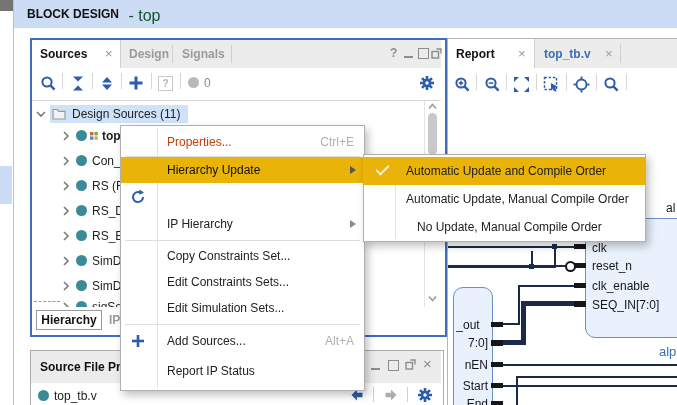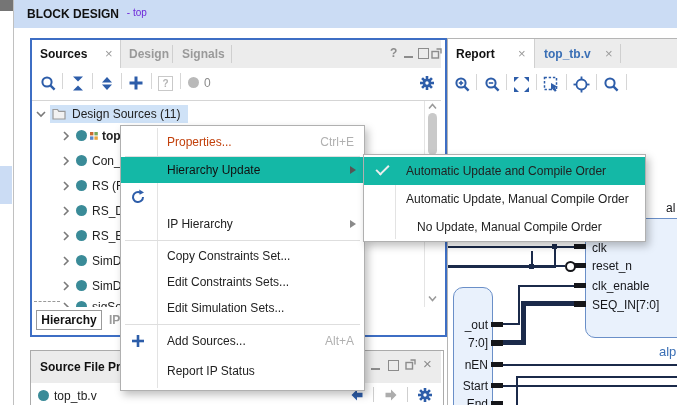--- a/index.html
+++ b/index.html
@@ -20,41 +20,41 @@
   .teal-dot{position:absolute;width:11px;height:11px;border-radius:50%;background:#3a8b98;}
   .wire{position:absolute;background:#1b2a4a;}
   .stub{position:absolute;background:#15161a;}
   .junction{position:absolute;width:5px;height:5px;background:#1b2a4a;}
   .blk{position:absolute;background:#e9f1fc;border:1.5px solid #6a8fc8;}
   .port-label{position:absolute;color:#15161a;font-size:12px;white-space:nowrap;}
   .menu{position:absolute;background:#fff;border:1px solid #b0b0b0;box-shadow:3px 4px 8px rgba(0,0,0,.25);}
   .mrow{position:absolute;left:0;width:100%;height:26px;}
   .mrow .lbl{position:absolute;left:46px;top:6px;white-space:nowrap;}
   .mrow .sc{position:absolute;right:10px;top:6px;color:#b0b0b0;}
-  .mrow.hl{background:#14b8a6;text-align:center;}
+  .mrow.hl{background:#eab308;text-align:center;}
   .msep{position:absolute;left:4px;right:4px;height:1px;background:#dedede;}
   .subarrow{position:absolute;right:8px;top:9px;width:0;height:0;
             border-left:6px solid #555;border-top:4px solid transparent;border-bottom:4px solid transparent;}
   .dash{position:absolute;border-top:1px dashed #9a9a9a;height:0;}
   .chk{position:absolute;left:12px;top:8px;width:11px;height:5px;
        border-left:2.5px solid #ededed;border-bottom:2.5px solid #ededed;transform:rotate(-45deg);}
   svg{display:block;}
 </style>
 </head>
 <body>
 
 <div id="app">
 
   <div class="abs" style="left:0;top:0;width:13px;height:405px;background:#fff;border-right:1px solid #c0c0c0;"></div>
   <div class="abs" style="left:0;top:0;width:13px;height:11px;background:#757575;"></div>
   <div class="abs" style="left:0;top:166px;width:12px;height:38px;background:#cbdcf4;"></div>
 
   <div class="abs" style="left:14px;top:0;width:663px;height:28px;background:#cbdcf4;">
     <span class="abs bold" style="left:13px;top:7px;font-size:12px;color:#111;">BLOCK DESIGN</span>
-    <span class="abs" style="left:110px;top:7px;font-size:10px;color:#6d28d9;white-space:pre;"> - top</span>
+    <span class="abs" style="left:110px;top:7px;font-size:16px;color:#14532d;white-space:pre;"> - top</span>
   </div>
 
   <div class="panel" style="left:30px;top:38px;width:413px;height:295px;border:2px solid #3d6ec4;">
 
     <div class="tabbar" style="left:0;top:0;width:409px;height:28px;">
       <div class="abs tab-active" style="left:0;top:0;width:88px;height:28px;border-right:1px solid #d0d0d0;">
         <span class="abs tab-label" style="left:8px;top:7px;color:#111;">Sources</span>
         <span class="abs x-icon" style="left:73px;top:7px;">×</span>
       </div>
       <span class="abs tab-inactive" style="left:97px;top:7px;">Design</span>
@@ -364,21 +364,21 @@
       <div class="blk" style="left:137px;top:117px;width:100px;height:118px;border-radius:10px;"></div>
       <span class="abs" style="left:211px;top:243px;color:#3a6fb5;font-size:13px;">alpl</span>
 
       <div class="blk" style="left:5px;top:186px;width:38px;height:130px;border-radius:10px 10px 0 0;"></div>
 
       <span class="port-label" style="left:144px;top:140px;">clk</span>
       <span class="port-label" style="left:144px;top:158px;">reset_n</span>
       <span class="port-label" style="left:144px;top:178px;">clk_enable</span>
       <span class="port-label" style="left:144px;top:197px;">SEQ_IN[7:0]</span>
 
-      <span class="port-label" style="left:0;top:217px;width:40px;text-align:right;">_out</span>
+      <span class="port-label" style="left:0;top:217px;width:40px;text-align:center;">_out</span>
       <span class="port-label" style="left:0;top:235px;width:40px;text-align:right;">7:0]</span>
       <span class="port-label" style="left:0;top:257px;width:40px;text-align:right;">nEN</span>
       <span class="port-label" style="left:0;top:278px;width:40px;text-align:right;">Start</span>
       <span class="port-label" style="left:0;top:296px;width:40px;text-align:right;">End</span>
 
       <div class="stub" style="left:126px;top:143px;width:12px;height:5px;"></div>
       <div class="abs" style="left:117px;top:160px;width:7px;height:7px;border:2px solid #15161a;border-radius:50%;background:#fff;"></div>
       <div class="stub" style="left:126px;top:162px;width:12px;height:5px;"></div>
       <div class="stub" style="left:126px;top:182px;width:12px;height:5px;"></div>
       <div class="stub" style="left:126px;top:200px;width:12px;height:6px;"></div>

